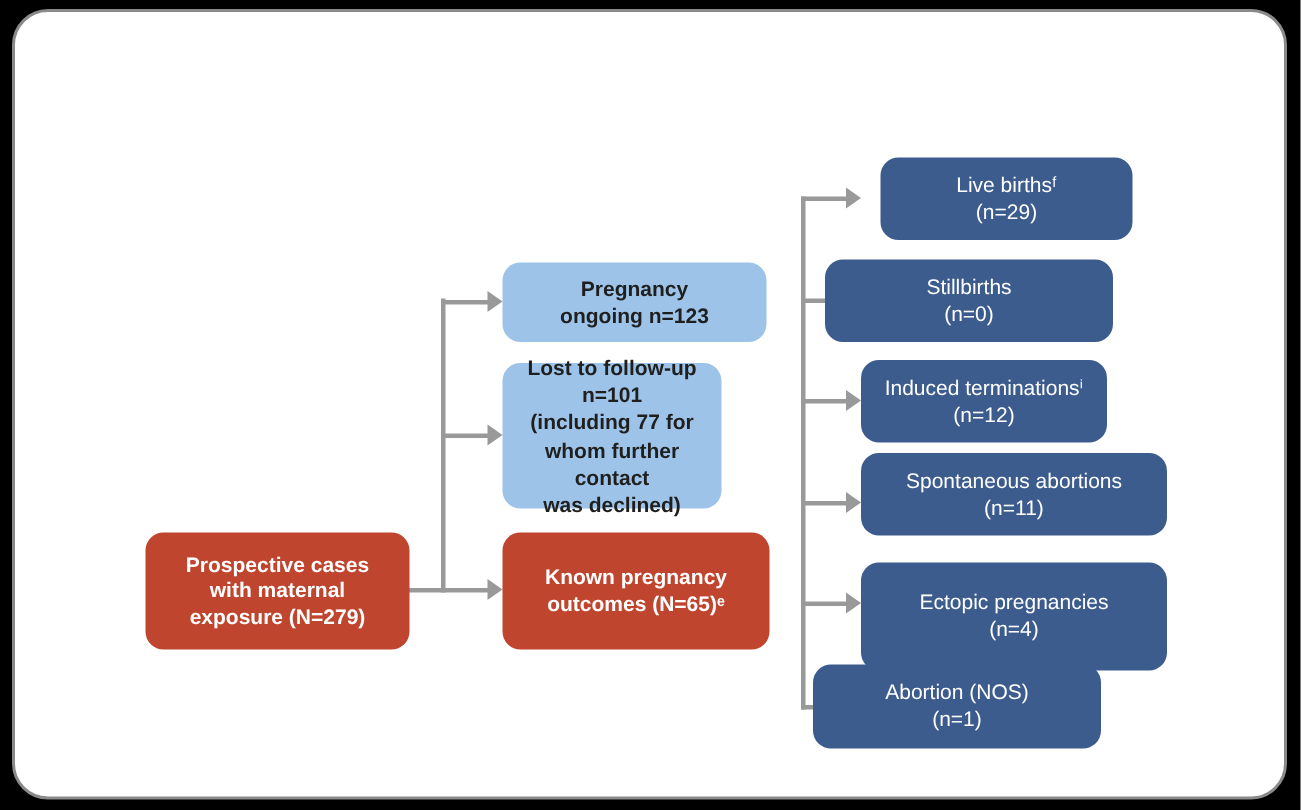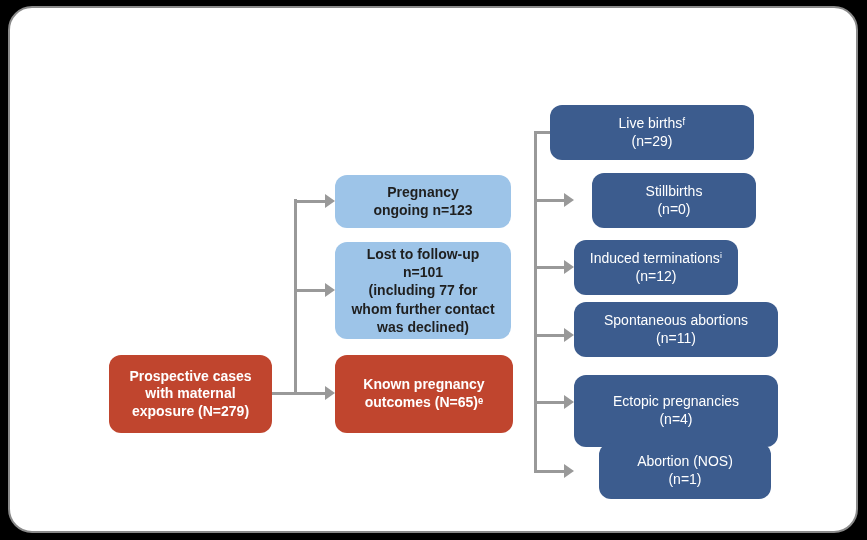--- a/index.html
+++ b/index.html
@@ -57,40 +57,40 @@
   <div class="hline" style="left:524px;top:326px;width:30px"></div>
   <div class="hline" style="left:524px;top:393px;width:30px"></div>
   <div class="hline" style="left:524px;top:462px;width:30px"></div>
   <div class="arrow" style="left:554px;top:117px"></div>
   <div class="arrow" style="left:554px;top:185px"></div>
   <div class="arrow" style="left:554px;top:252px"></div>
   <div class="arrow" style="left:554px;top:320px"></div>
   <div class="arrow" style="left:554px;top:387px"></div>
   <div class="arrow" style="left:554px;top:456px"></div>
 
-  <div class="box red" style="left:99px;top:347px;width:163px;height:78px">Prospective cases
+  <div class="box red" style="left:87px;top:347px;width:176px;height:78px">Prospective cases
 with maternal
 exposure (N=279)</div>
 
   <div class="box lblue" style="left:325px;top:167px;width:176px;height:53px">Pregnancy
 ongoing n=123</div>
-  <div class="box lblue" style="left:325px;top:234px;width:176px;height:97px;line-height:1.3">Lost to follow-up
+  <div class="box lblue" style="left:325px;top:234px;width:146px;height:97px;line-height:1.3">Lost to follow-up
 n=101
 (including 77 for
 whom further contact
 was declined)</div>
   <div class="box red" style="left:325px;top:347px;width:178px;height:78px">Known pregnancy
 outcomes (N=65)ᵉ</div>
 
-  <div class="box dblue" style="left:540px;top:97px;width:204px;height:55px">Live birthsᶠ
+  <div class="box dblue" style="left:577px;top:97px;width:168px;height:55px">Live birthsᶠ
 (n=29)</div>
-  <div class="box dblue" style="left:582px;top:165px;width:164px;height:55px">Stillbirths
+  <div class="box dblue" style="left:540px;top:165px;width:192px;height:55px">Stillbirths
 (n=0)</div>
   <div class="box dblue" style="left:564px;top:232px;width:164px;height:55px">Induced terminationsⁱ
 (n=12)</div>
   <div class="box dblue" style="left:564px;top:294px;width:204px;height:55px">Spontaneous abortions
 (n=11)</div>
   <div class="box dblue" style="left:564px;top:367px;width:204px;height:72px">Ectopic pregnancies
 (n=4)</div>
-  <div class="box dblue" style="left:589px;top:435px;width:172px;height:56px">Abortion (NOS)
+  <div class="box dblue" style="left:532px;top:435px;width:192px;height:56px">Abortion (NOS)
 (n=1)</div>
 
 </div>
 
 </body></html>

